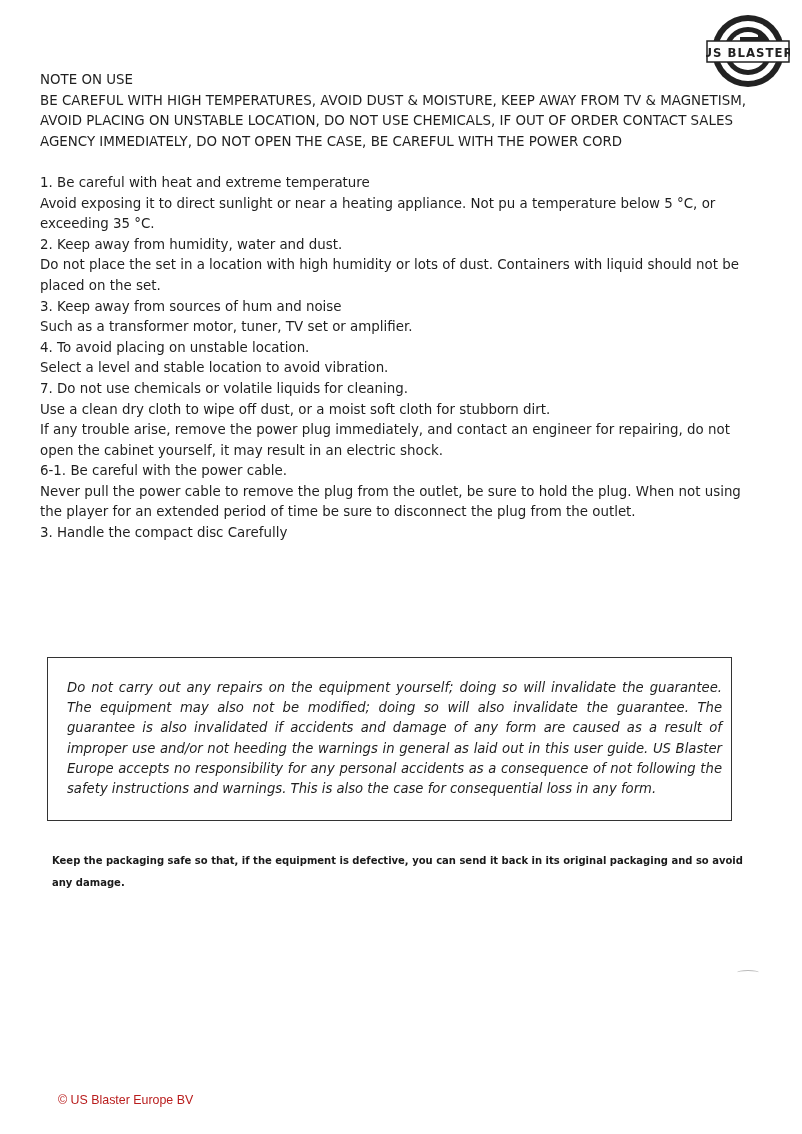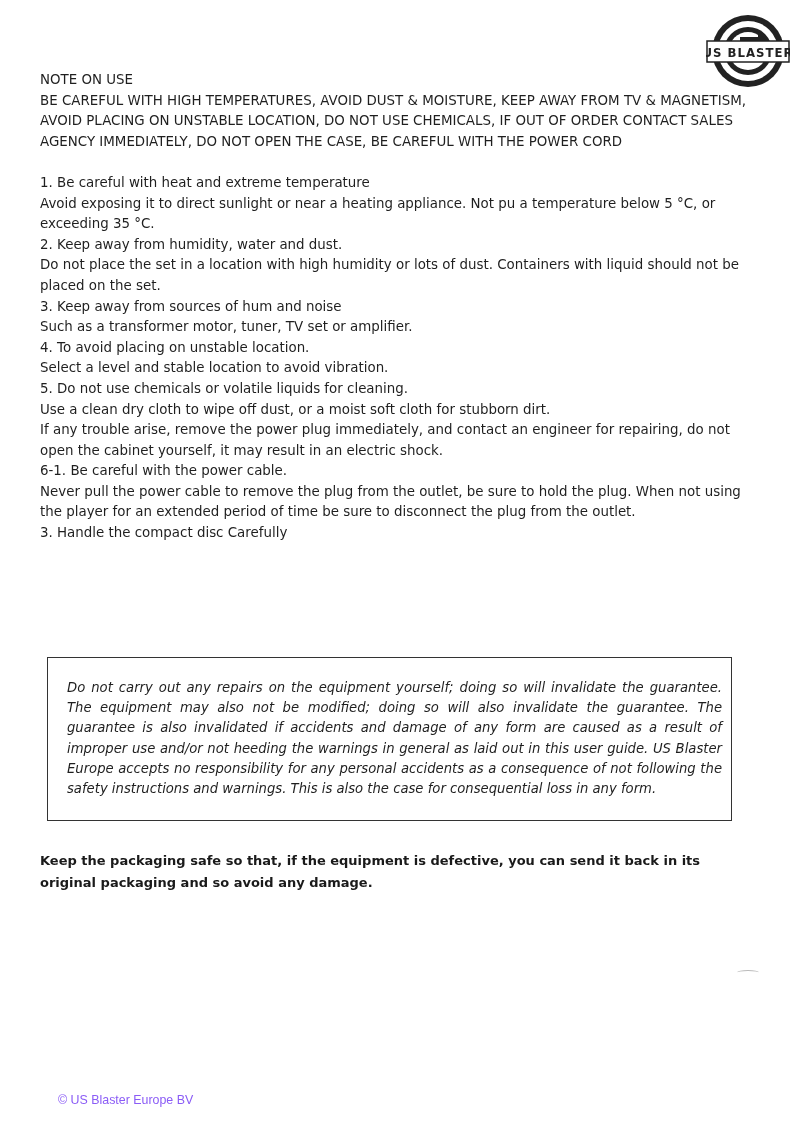--- a/index.html
+++ b/index.html
@@ -7,24 +7,24 @@
          font-family: "DejaVu Sans", sans-serif; color: #1f1f1f; }
   .logo { position: absolute; left: 706px; top: 13px; width: 84px; height: 76px; }
   .note { position: absolute; left: 40px; top: 70px; width: 720px;
           font-size: 13.4px; line-height: 20.6px; }
   .note p { margin: 0; }
   .note .gap { height: 20.6px; }
   .box { position: absolute; left: 47px; top: 657px; width: 685px; height: 164px;
          border: 1.5px solid #333; box-sizing: border-box; }
   .box p { margin: 0; position: absolute; left: 19px; top: 20px; width: 655px;
            font-style: italic; font-size: 13.2px; line-height: 20.2px; text-align: justify; }
-  .keep { position: absolute; left: 40px; top: 850px; width: 700px;
-          font-weight: bold; font-size: 13px; line-height: 21.5px; color: #1a1a1a; }
+  .keep { position: absolute; left: 52px; top: 850px; width: 700px;
+          font-weight: bold; font-size: 10px; line-height: 21.5px; color: #1a1a1a; }
   .footer { position: absolute; left: 58px; top: 1093px; font-size: 12.4px;
-            font-family: "Liberation Sans", sans-serif; color: #8b5cf6; }
+            font-family: "Liberation Sans", sans-serif; color: #b91c1c; }
   .mark { position: absolute; left: 737px; top: 970px; width: 22px; height: 4px;
           border-top: 1.5px solid #bbb; border-radius: 50% 50% 0 0; }
 </style>
 </head>
 <body>
 
 <div class="logo">
   <svg width="84" height="76" viewBox="0 0 84 76">
     <circle cx="42" cy="38" r="36" fill="#222"></circle>
     <circle cx="42" cy="38" r="30" fill="#fff"></circle>
@@ -41,21 +41,21 @@
   <p>BE CAREFUL WITH HIGH TEMPERATURES,  AVOID  DUST  &amp;  MOISTURE,  KEEP AWAY FROM TV &amp; MAGNETISM, AVOID PLACING ON UNSTABLE LOCATION, DO NOT USE CHEMICALS, IF OUT OF ORDER CONTACT SALES  AGENCY IMMEDIATELY,  DO NOT OPEN THE CASE, BE CAREFUL WITH THE POWER CORD</p>
   <div class="gap"></div>
   <p>1.  Be careful with heat and extreme temperature</p>
   <p>Avoid exposing it to direct sunlight or near a heating appliance. Not pu a temperature below 5 °C,  or exceeding 35 °C.</p>
   <p>2.  Keep away from humidity, water and dust.</p>
   <p>Do not place the set in a location with high humidity or lots of dust. Containers with liquid should not be placed on the set.</p>
   <p>3.  Keep away from sources of hum and noise</p>
   <p>Such as a transformer motor, tuner, TV set or amplifier.</p>
   <p>4.  To avoid placing on unstable location.</p>
   <p>Select a level and stable location to avoid vibration.</p>
-  <p>5.  Do not use chemicals or volatile liquids for cleaning.</p>
+  <p>7.  Do not use chemicals or volatile liquids for cleaning.</p>
   <p>Use a clean dry cloth to wipe off dust, or a moist soft cloth for stubborn dirt.</p>
   <p>If any trouble arise, remove the power plug immediately, and contact an engineer for repairing, do not open the cabinet yourself, it may result in an electric shock.</p>
   <p>6-1. Be careful with the power cable.</p>
   <p>Never pull the power cable to remove the plug from the outlet, be sure to hold the plug. When not using the player for an extended period of time be sure to disconnect the plug from the outlet.</p>
   <p>3.  Handle the compact disc Carefully</p>
 </div>
 
 <div class="box">
   <p>Do not carry out any repairs on the equipment yourself; doing so will invalidate the guarantee. The equipment may also not be modified; doing so will also invalidate the guarantee. The guarantee is also invalidated if accidents and damage of any form are caused as a result of improper use and/or not heeding the warnings in general as laid out in this user guide. US Blaster Europe accepts no responsibility for any personal accidents as a consequence of not following the safety instructions and warnings. This is also the case for consequential loss in any form.</p>
 </div>

